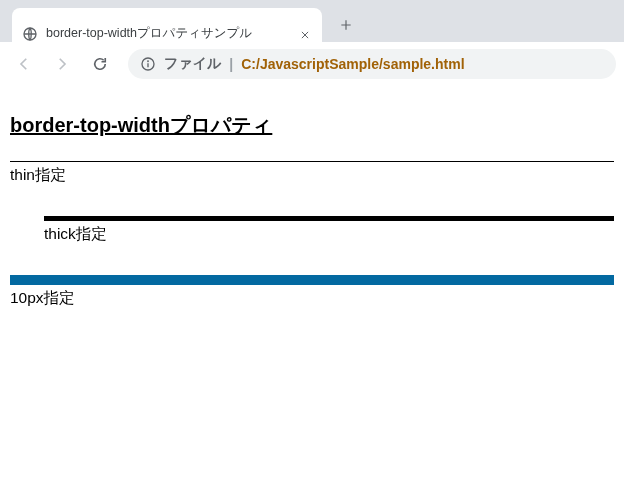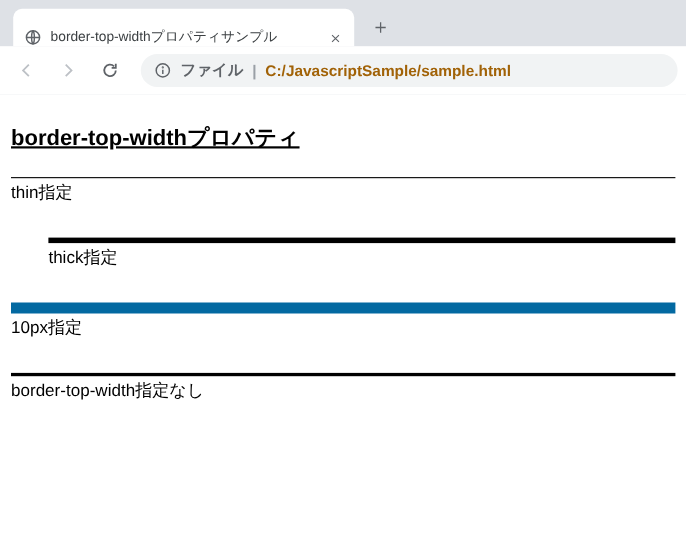--- a/index.html
+++ b/index.html
@@ -183,14 +183,13 @@
     </div>
   </div>
 </div>
 
 <div class="page">
   <h2>border-top-widthプロパティ</h2>
 
   <p class="sample bt-thin">thin指定</p>
   <p class="sample bt-thick">thick指定</p>
   <p class="sample bt-10px">10px指定</p>
-  <p class="sample bt-default">border-top-width指定なし</p>
 </div>
 
 </body></html>

